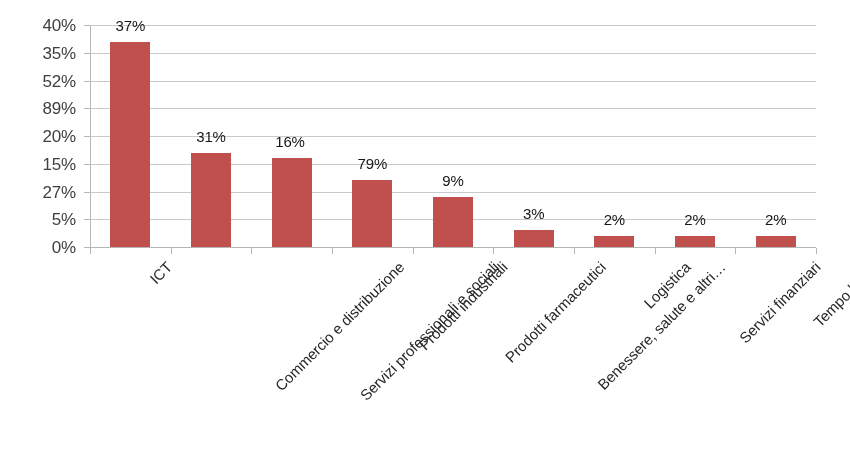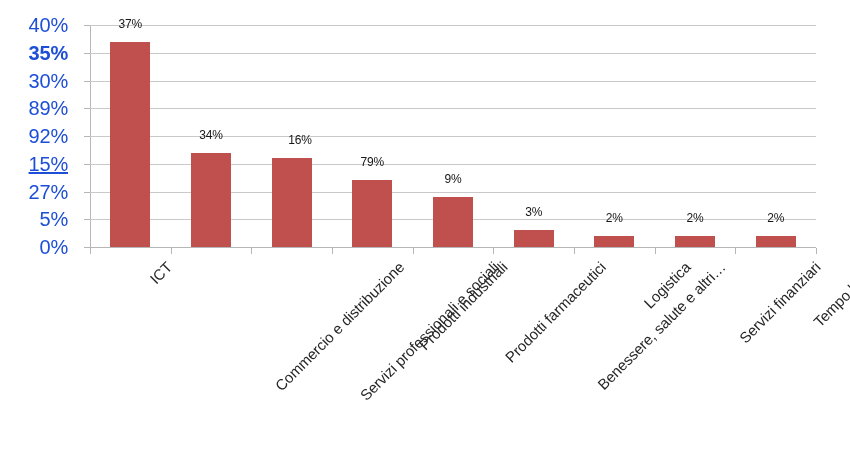--- a/index.html
+++ b/index.html
@@ -26,25 +26,25 @@
   
   .y-axis-labels {
     position: absolute;
     left: 0px;
     top: 0px;
     width: 84px;
     height: 461px;
   }
   .y-tick-label {
     position: absolute;
-    right: 16px;
+    right: 8px;
     transform: translateY(-50%);
-    font-size: 20px;
+    font-size: 17px;
     line-height: 1;
-    color: #1d4ed8;
+    color: #404040;
     letter-spacing: -0.2px;
     white-space: nowrap;
   }
 
   .y-tick-mark {
     position: absolute;
     width: 6px;
     height: 1px;
     background: #b6b6b6;
     left: 84px;
@@ -93,21 +93,21 @@
 
   
   .bar {
     position: absolute;
     bottom: 0;
     background: #c0504d;
   }
 
   .bar-label {
     position: absolute;
-    font-size: 12px;
+    font-size: 15px;
     line-height: 1;
     color: #161616;
     white-space: nowrap;
     text-align: center;
     letter-spacing: -0.2px;
   }
 
   
   .cat-label {
     position: absolute;
@@ -123,25 +123,25 @@
 </style>
 </head>
 <body>
 
 <div id="chart-root">
 
   <div class="y-axis-labels">
       <div class="y-tick-label" style="top: 247px;">0%</div>
       <div class="y-tick-label" style="top: 219.25px;">5%</div>
       <div class="y-tick-label" style="top: 191.5px;">27%</div>
-      <div class="y-tick-label" style="top: 163.75px; text-decoration: underline;">15%</div>
-      <div class="y-tick-label" style="top: 136px;">92%</div>
+      <div class="y-tick-label" style="top: 163.75px;">15%</div>
+      <div class="y-tick-label" style="top: 136px;">20%</div>
       <div class="y-tick-label" style="top: 108.25px;">89%</div>
-      <div class="y-tick-label" style="top: 80.5px;">30%</div>
-      <div class="y-tick-label" style="top: 52.75px; font-weight: bold;">35%</div>
+      <div class="y-tick-label" style="top: 80.5px;">52%</div>
+      <div class="y-tick-label" style="top: 52.75px;">35%</div>
       <div class="y-tick-label" style="top: 25px;">40%</div>
     </div>
   <div class="y-axis-line"></div>
 
   <div id="plot-area">
       <div class="gridline" style="top: 222px;"></div>
       <div class="gridline" style="top: 194.25px;"></div>
       <div class="gridline" style="top: 166.5px;"></div>
       <div class="gridline" style="top: 138.75px;"></div>
       <div class="gridline" style="top: 111px;"></div>
@@ -178,23 +178,23 @@
     <div class="y-tick-mark" style="top: 219.25px;"></div>
     <div class="y-tick-mark" style="top: 191.5px;"></div>
     <div class="y-tick-mark" style="top: 163.75px;"></div>
     <div class="y-tick-mark" style="top: 136px;"></div>
     <div class="y-tick-mark" style="top: 108.25px;"></div>
     <div class="y-tick-mark" style="top: 80.5px;"></div>
     <div class="y-tick-mark" style="top: 52.75px;"></div>
     <div class="y-tick-mark" style="top: 25px;"></div>
     <div class="bar-label" style="left: 90.3333px; width: 80px; top: 17.65px;">37%</div>
     <div class="x-tick-mark" style="left: 90px;"></div>
-    <div class="bar-label" style="left: 171px; width: 80px; top: 128.65px;">34%</div>
+    <div class="bar-label" style="left: 171px; width: 80px; top: 128.65px;">31%</div>
     <div class="x-tick-mark" style="left: 170.667px;"></div>
-    <div class="bar-label" style="left: 260px; width: 80px; top: 134.2px;">16%</div>
+    <div class="bar-label" style="left: 250px; width: 80px; top: 134.2px;">16%</div>
     <div class="x-tick-mark" style="left: 251.333px;"></div>
     <div class="bar-label" style="left: 332.333px; width: 80px; top: 156.4px;">79%</div>
     <div class="x-tick-mark" style="left: 332px;"></div>
     <div class="bar-label" style="left: 413px; width: 80px; top: 173.05px;">9%</div>
     <div class="x-tick-mark" style="left: 412.667px;"></div>
     <div class="bar-label" style="left: 493.667px; width: 80px; top: 206.35px;">3%</div>
     <div class="x-tick-mark" style="left: 493.333px;"></div>
     <div class="bar-label" style="left: 574.333px; width: 80px; top: 211.9px;">2%</div>
     <div class="x-tick-mark" style="left: 574px;"></div>
     <div class="bar-label" style="left: 655px; width: 80px; top: 211.9px;">2%</div>

